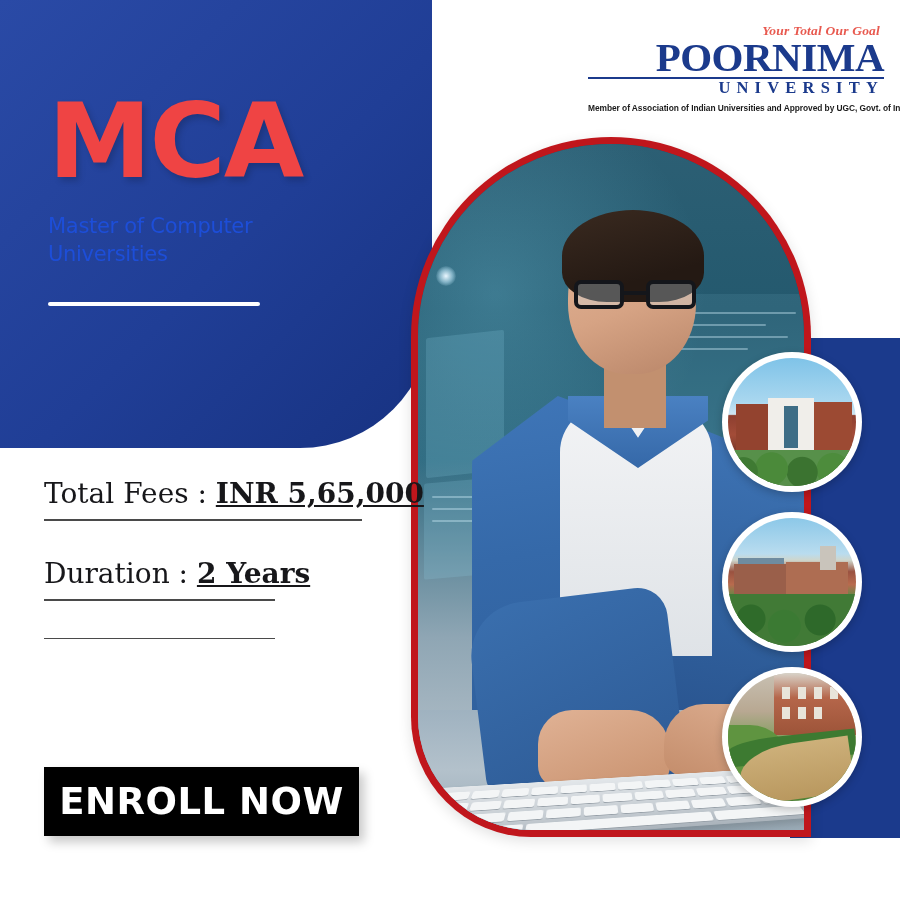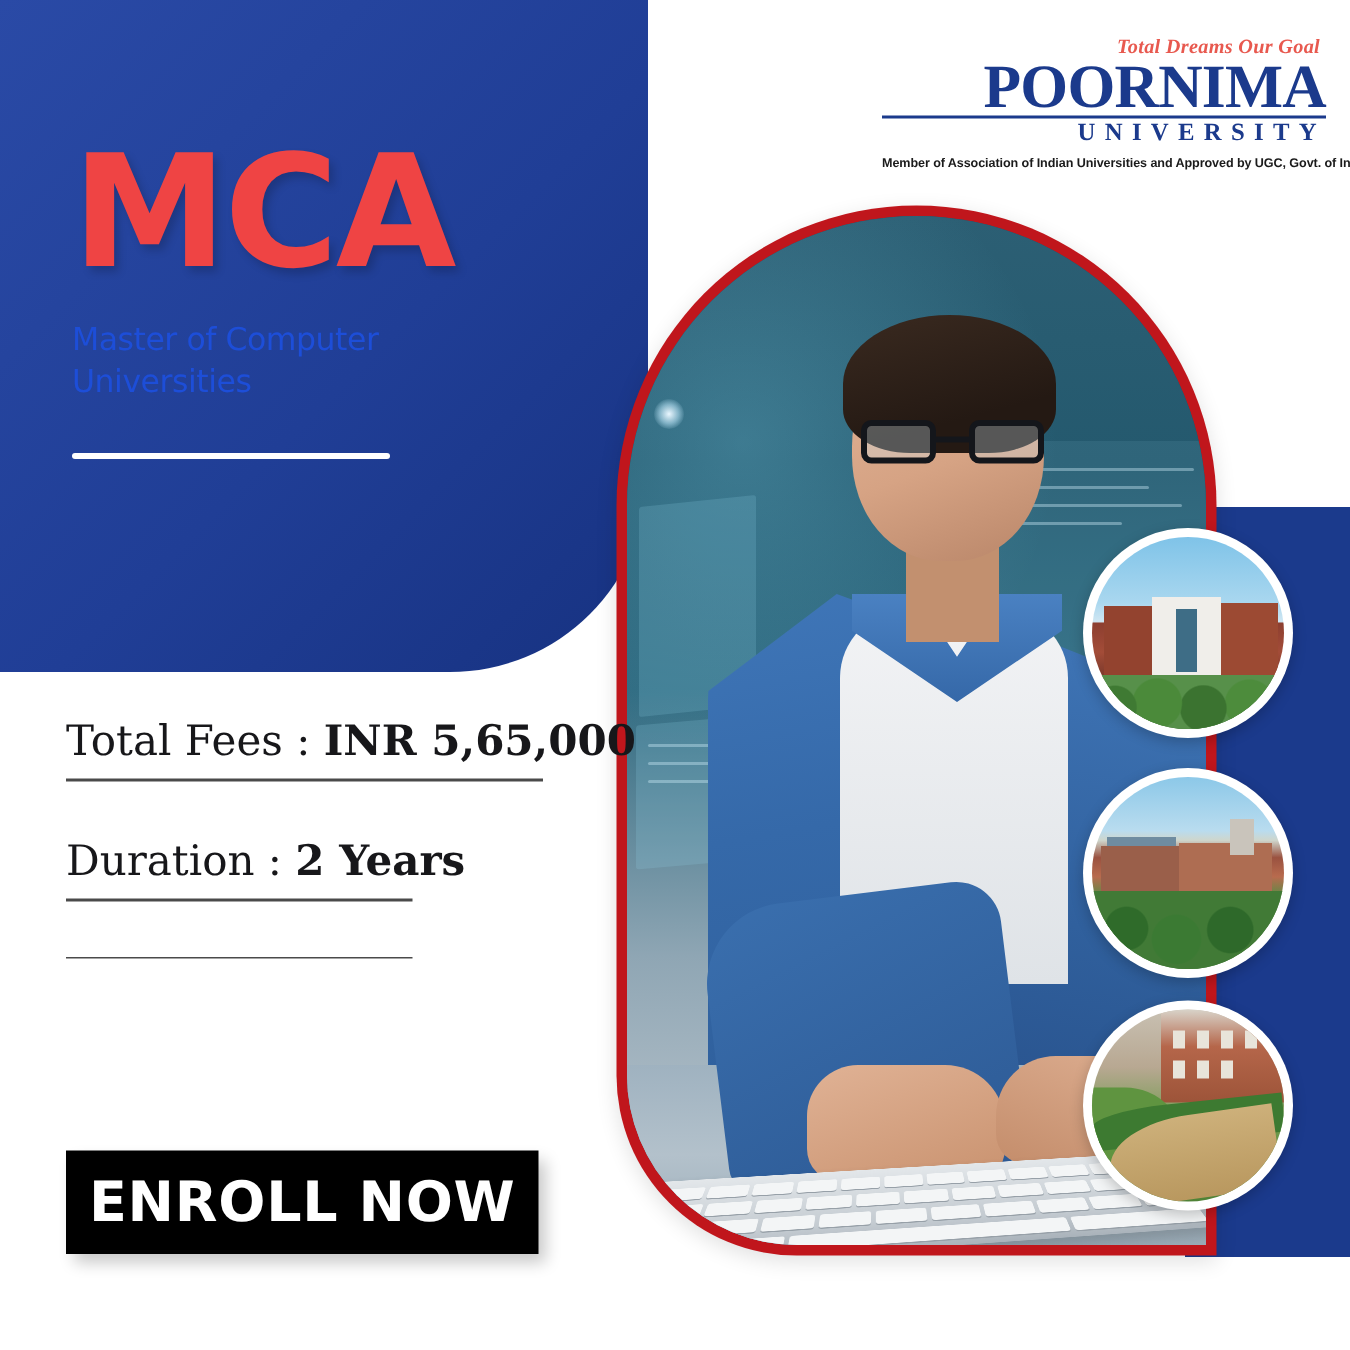--- a/index.html
+++ b/index.html
@@ -169,20 +169,21 @@
   }
   .detail-text {
     font-family: "DejaVu Serif", serif;
     font-size: 28px;
     color: #17171A;
     line-height: 1.15;
     white-space: nowrap;
   }
   .detail-text .val {
     font-weight: 700;
+    text-decoration: underline;
   }
   .detail-underline {
     height: 1.6px;
     background: #4a4a4a;
     margin-top: 9px;
   }
   .detail-row.fees .detail-underline { width: 318px; }
   .detail-row.duration .detail-underline { width: 231px; }
   .detail-row.location .detail-underline { width: 231px; }
 
@@ -516,21 +517,21 @@
 
 <div class="poster">
 
   <div class="blue-panel"></div>
 
   <div class="right-block"></div>
 
   <div class="logo-lockup">
     <div class="logo-row">
       <div class="logo-wordmark">
-        <div class="logo-tagline">Total Dreams Our Goal</div>
+        <div class="logo-tagline">Your Total Our Goal</div>
         <div class="logo-name">POORNIMA</div>
         <div class="logo-rule"></div>
         <div class="logo-sub">UNIVERSITY</div>
       </div>
     </div>
     <div class="logo-accred">Member of Association of Indian Universities and Approved by UGC, Govt. of India</div>
   </div>
 
   <div class="hero-text">
     <h1 class="hero-title">MCA</h1>

